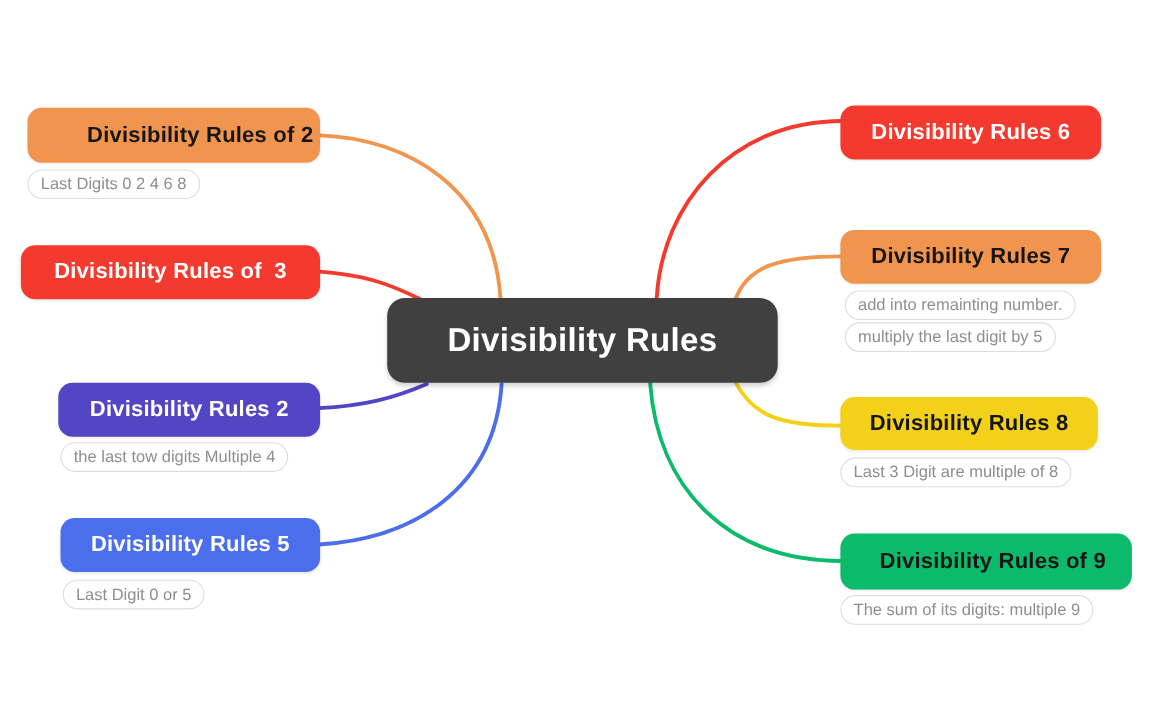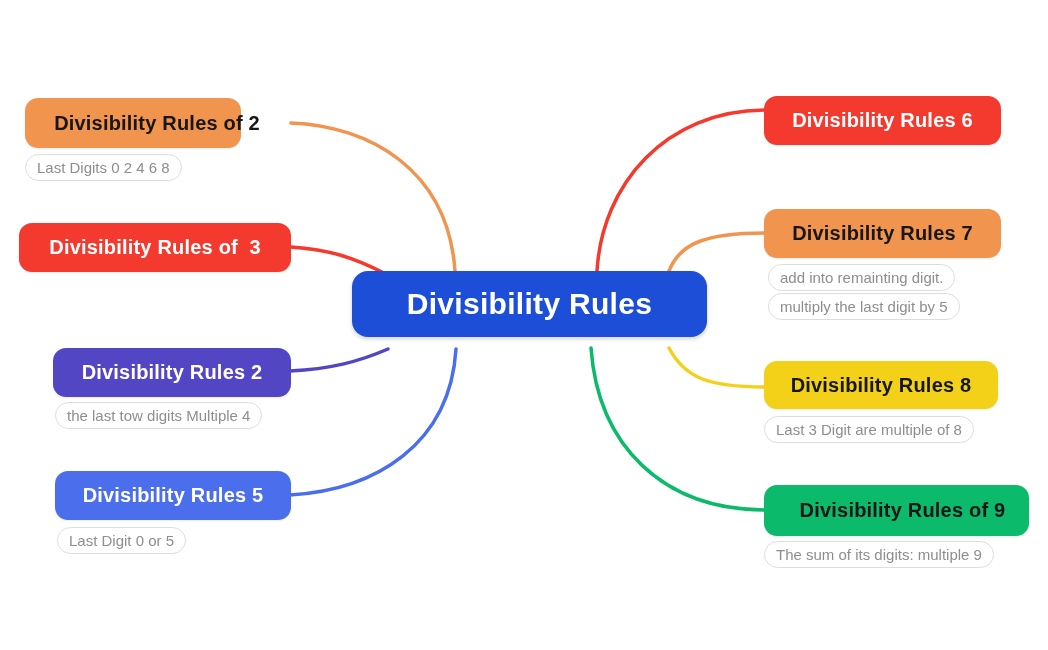--- a/index.html
+++ b/index.html
@@ -40,25 +40,25 @@
     <path d="M 291 123 C 370 126, 448 170, 455 271" fill="none" stroke-width="3.5" stroke-linecap="round" stroke="#F0944E"></path>
     <path d="M 291 247 C 330 250, 352 257, 382 272" fill="none" stroke-width="3.5" stroke-linecap="round" stroke="#F43A2E"></path>
     <path d="M 290 371 C 330 369, 358 362, 388 349" fill="none" stroke-width="3.5" stroke-linecap="round" stroke="#5346C4"></path>
     <path d="M 290 495 C 375 490, 450 445, 456 349" fill="none" stroke-width="3.5" stroke-linecap="round" stroke="#4A6EEC"></path>
     <path d="M 597 271 C 602 185, 665 110, 766 110" fill="none" stroke-width="3.5" stroke-linecap="round" stroke="#F43A2E"></path>
     <path d="M 669 271 C 680 243, 706 233, 766 233" fill="none" stroke-width="3.5" stroke-linecap="round" stroke="#F0944E"></path>
     <path d="M 669 348 C 685 378, 708 387, 766 387" fill="none" stroke-width="3.5" stroke-linecap="round" stroke="#F2D118"></path>
     <path d="M 591 348 C 598 445, 662 510, 766 510" fill="none" stroke-width="3.5" stroke-linecap="round" stroke="#0CBA6B"></path>
   </svg>
 
-  <div class="node center" style="left: 352px; top: 271px; width: 355px; height: 66px; background-color: #1d4ed8;">
+  <div class="node center" style="left: 352px; top: 271px; width: 355px; height: 77px; background-color: #404040;">
     <span class="title">Divisibility Rules</span>
   </div>
 
-  <div class="node text-dark" style="left: 25px; top: 98px; width: 216px; height: 50px; background-color: rgb(240, 148, 78); padding-left: 48px;">
+  <div class="node text-dark" style="left: 25px; top: 98px; width: 266px; height: 50px; background-color: rgb(240, 148, 78); padding-left: 48px;">
     <span class="title">Divisibility Rules of 2</span>
   </div>
   <div class="note" style="left:25px;top:154px;">Last Digits 0 2 4 6 8</div>
 
   <div class="node text-light" style="left: 19px; top: 223px; width: 272px; height: 49px; background-color: rgb(244, 58, 46);">
     <span class="title">Divisibility Rules of  3</span>
   </div>
 
   <div class="node text-light" style="left: 53px; top: 348px; width: 238px; height: 49px; background-color: rgb(83, 70, 196);">
     <span class="title">Divisibility Rules 2</span>
@@ -70,21 +70,21 @@
   </div>
   <div class="note" style="left:57px;top:527px;">Last Digit 0 or 5</div>
 
   <div class="node text-light" style="left: 764px; top: 84px; width: 237px; height: 49px; background-color: rgb(244, 58, 46); margin-top: 12px;">
     <span class="title">Divisibility Rules 6</span>
   </div>
 
   <div class="node text-dark" style="left: 764px; top: 209px; width: 237px; height: 49px; background-color: rgb(240, 148, 78);">
     <span class="title">Divisibility Rules 7</span>
   </div>
-  <div class="note" style="left:768px;top:264px;">add into remainting digit.</div>
+  <div class="note" style="left:768px;top:264px;">add into remainting number.</div>
   <div class="note" style="left:768px;top:293px;">multiply the last digit by 5</div>
 
   <div class="node text-dark" style="left: 764px; top: 361px; width: 234px; height: 48px; background-color: rgb(242, 209, 24);">
     <span class="title">Divisibility Rules 8</span>
   </div>
   <div class="note" style="left:764px;top:416px;">Last 3 Digit are multiple of 8</div>
 
   <div class="node text-dark" style="left: 764px; top: 485px; width: 265px; height: 51px; background-color: rgb(12, 186, 107); padding-left: 12px;">
     <span class="title">Divisibility Rules of 9</span>
   </div>

